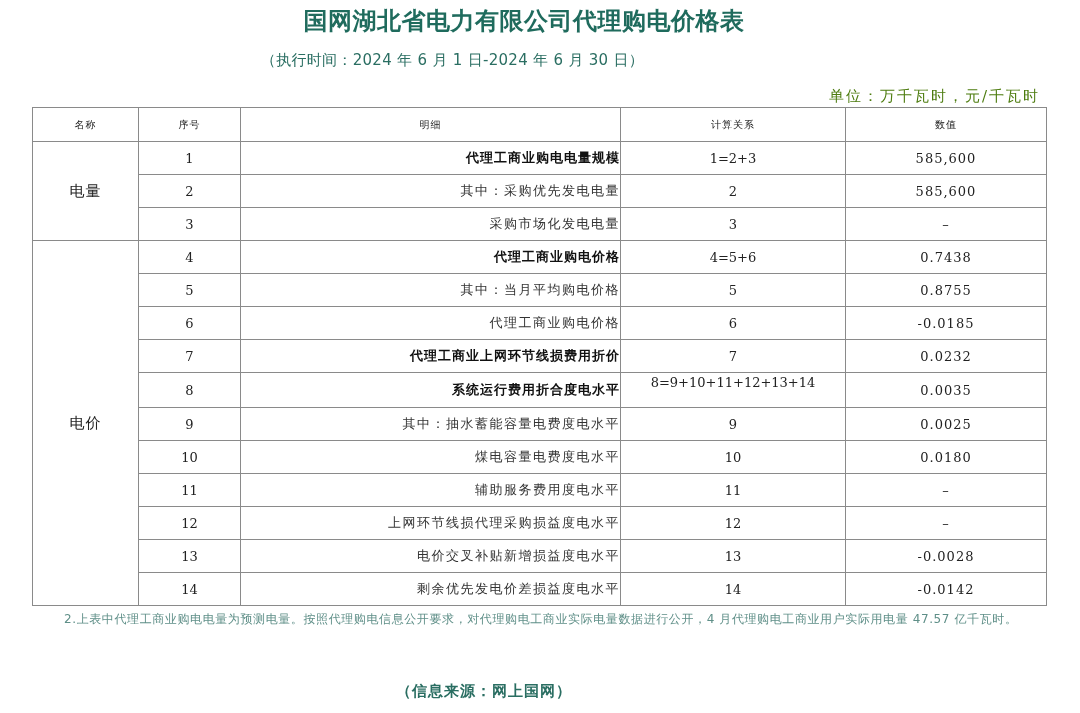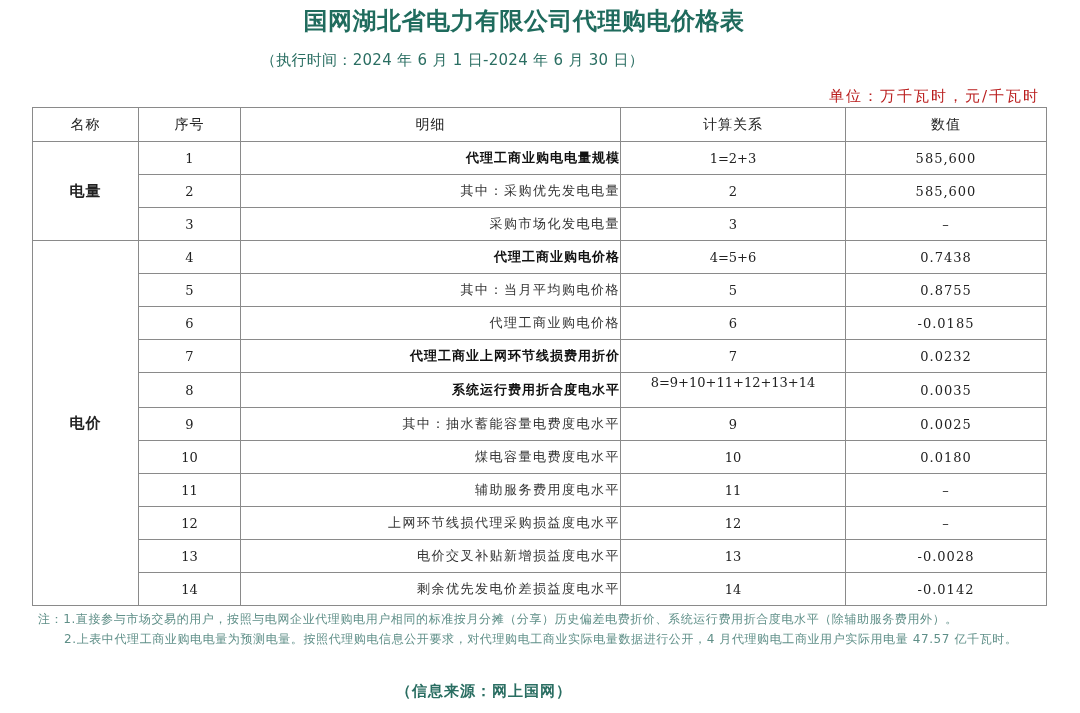--- a/index.html
+++ b/index.html
@@ -4,31 +4,31 @@
   <style>
     html, body { margin: 0; padding: 0; background: #ffffff; }
     body { width: 1080px; height: 713px; position: relative; overflow: hidden;
            font-family: "DejaVu Serif", "Liberation Serif", serif; color: #222; }
     .title { position: absolute; left: 0; width: 1048px; top: 4px; text-align: center;
              font-family: "DejaVu Sans", "Liberation Sans", sans-serif; font-weight: bold;
              font-size: 24px; color: #1f6b5d; letter-spacing: 0.5px; line-height: 34px; }
     .subtitle { position: absolute; left: 0; width: 905px; top: 49px; text-align: center;
                 font-family: "DejaVu Sans", "Liberation Sans", sans-serif; font-size: 15px;
                 color: #2a6e62; line-height: 22px; letter-spacing: 0.3px; }
-    .unit { position: absolute; right: 40px; top: 86px; font-size: 15px; color: #b91c1c;
+    .unit { position: absolute; right: 40px; top: 86px; font-size: 15px; color: #4d7c0f;
             letter-spacing: 2px; line-height: 20px; }
     table.price { position: absolute; left: 32px; top: 107px; width: 1014px;
                   border-collapse: collapse; table-layout: fixed; font-size: 13px; }
     table.price td, table.price th { border: 1px solid #8a8a8a; text-align: center;
                   vertical-align: middle; padding: 0; }
-    table.price th { font-weight: normal; height: 33px; font-size: 14px; letter-spacing: 1px; }
+    table.price th { font-weight: normal; height: 33px; font-size: 10px; letter-spacing: 1px; }
     table.price td { height: 32px; }
     table.price td.detail { text-align: right; padding-left: 8px; letter-spacing: 1.5px; color: #333; }
     table.price td.detail.bold { font-weight: bold; color: #111; letter-spacing: 1px; }
-    table.price td.group { font-size: 15px; letter-spacing: 1px; font-weight: bold; }
+    table.price td.group { font-size: 15px; letter-spacing: 1px; }
     table.price td.formula.top { vertical-align: top; padding-top: 2px; }
     table.price td.value { letter-spacing: 1px; }
     .notes { position: absolute; left: 38px; top: 609px; width: 1010px; font-size: 12px;
              color: #5f8f88; line-height: 20px; letter-spacing: 0.6px;
              font-family: "DejaVu Sans", "Liberation Sans", sans-serif; }
     .notes .n2 { text-indent: 26px; }
     .source { position: absolute; left: 0; width: 968px; top: 680px; text-align: center;
               font-family: "DejaVu Sans", "Liberation Sans", sans-serif; font-weight: bold;
               font-size: 15px; color: #2a6e62; line-height: 22px; letter-spacing: 1px; }
   </style>
@@ -140,17 +140,16 @@
     <tr>
       <td>14</td>
       <td class="detail">剩余优先发电价差损益度电水平</td>
       <td class="formula">14</td>
       <td class="value">-0.0142</td>
     </tr>
   </tbody>
 </table>
 
 <div class="notes">
-  <div>注：1.直接参与市场交易的用户，按照与电网企业代理购电用户相同的标准按月分摊（分享）历史偏差电费折价、系统运行费用折合度电水平（除辅助服务费用外）。</div>
   <div class="n2">2.上表中代理工商业购电电量为预测电量。按照代理购电信息公开要求，对代理购电工商业实际电量数据进行公开，4 月代理购电工商业用户实际用电量 47.57 亿千瓦时。</div>
 </div>
 
 <div class="source">（信息来源：网上国网）</div>
 
 </body></html>

